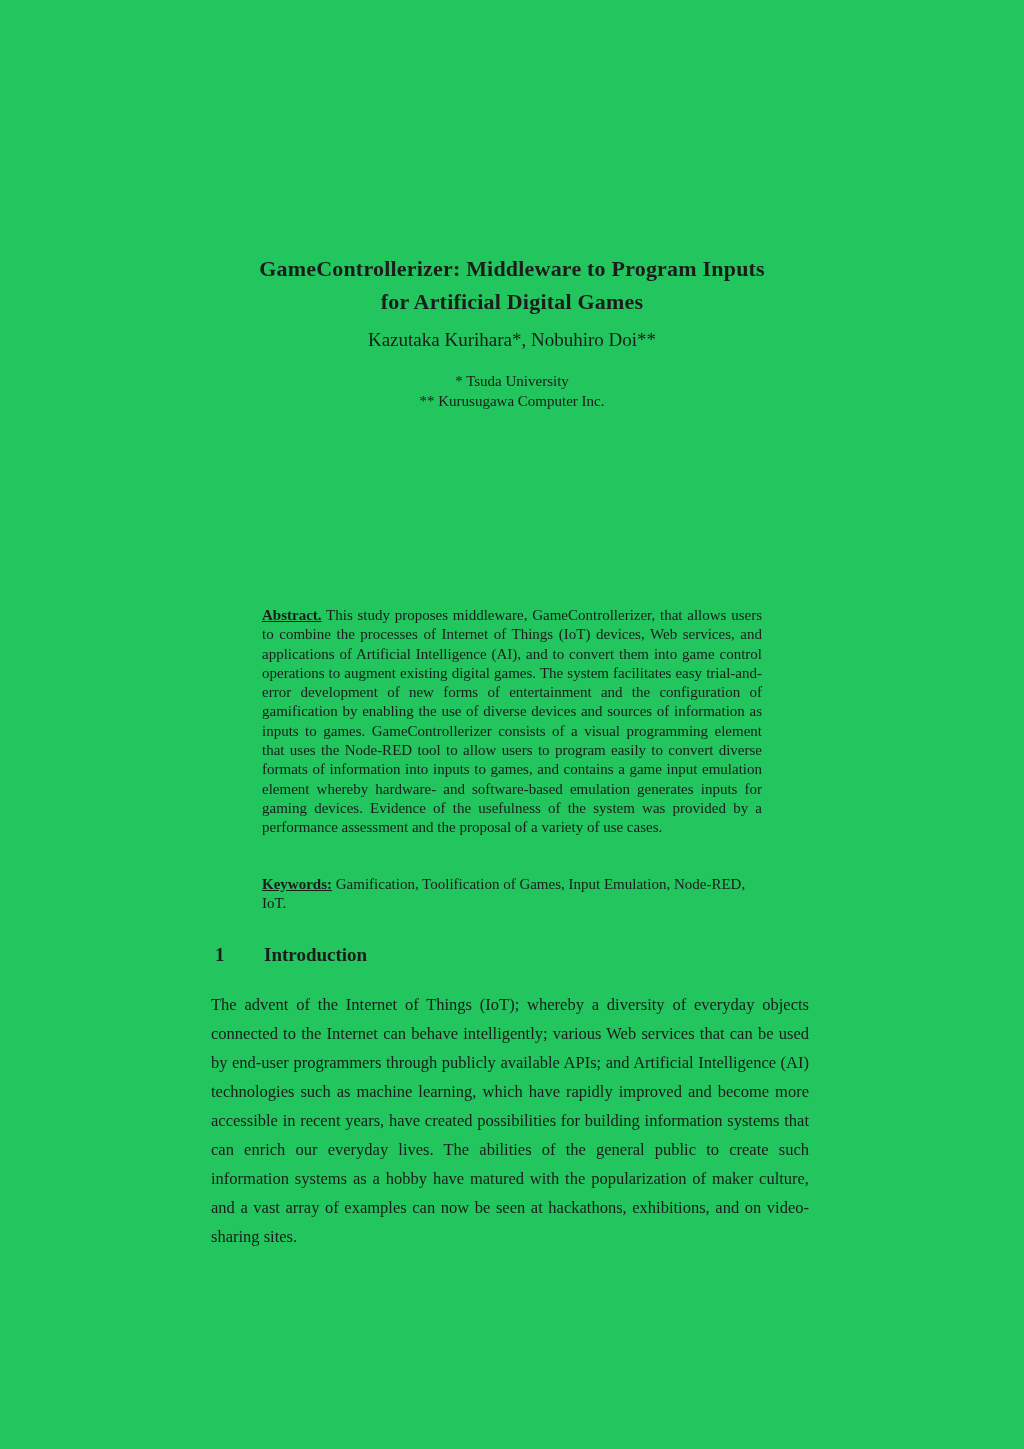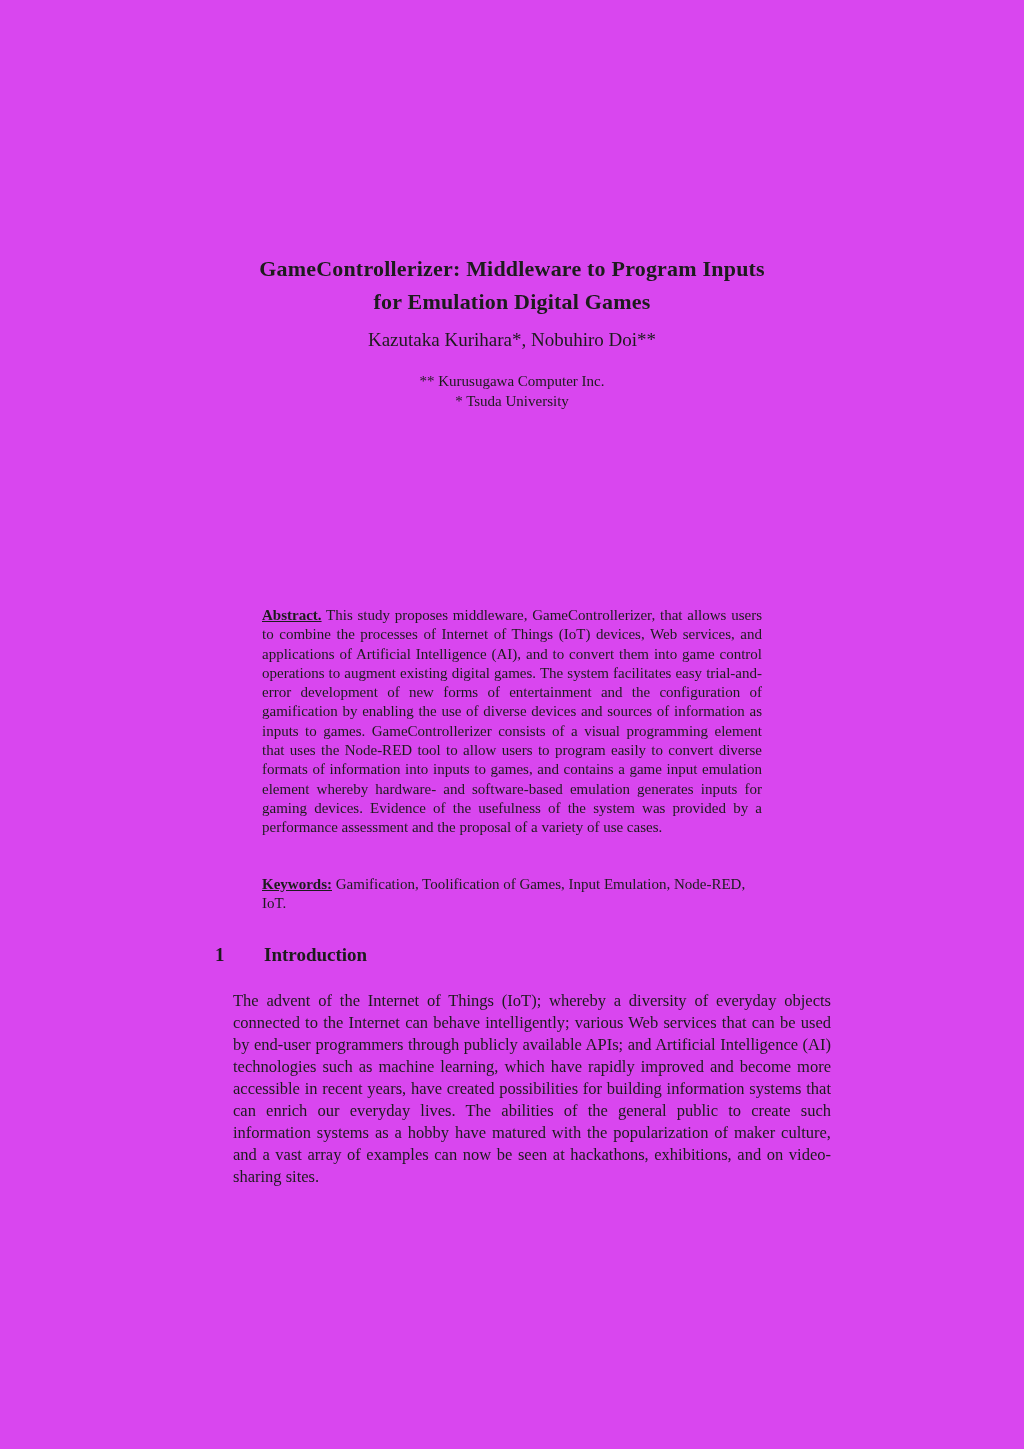--- a/index.html
+++ b/index.html
@@ -4,21 +4,21 @@
 <style>
   html, body {
     margin: 0;
     padding: 0;
     background: #ffffff;
   }
   .page {
     position: relative;
     width: 1024px;
     height: 1449px;
-    background: #d946ef;
+    background: #22c55e;
     font-family: "Liberation Serif", "DejaVu Serif", serif;
     color: #1c1c1c;
     overflow: hidden;
   }
   .title {
     position: absolute;
     top: 252px;
     left: 0;
     right: 0;
     margin: 0;
@@ -72,43 +72,43 @@
     font-size: 19px;
     font-weight: bold;
   }
   .sec-num {
     display: inline-block;
     width: 49px;
   }
   .body-para {
     position: absolute;
     top: 990px;
-    left: 233px;
+    left: 211px;
     width: 598px;
     margin: 0;
     font-size: 16.5px;
-    line-height: 22px;
+    line-height: 29px;
     text-align: justify;
   }
 </style>
 </head>
 <body>
 
 <div class="page">
 
   <h1 class="title">
     <span>GameControllerizer: Middleware to Program Inputs</span><br>
-    <span>for Emulation Digital Games</span>
+    <span>for Artificial Digital Games</span>
   </h1>
 
   <div class="authors">Kazutaka Kurihara*, Nobuhiro Doi**</div>
 
   <div class="affiliations">
+    <div>* Tsuda University</div>
     <div>** Kurusugawa Computer Inc.</div>
-    <div>* Tsuda University</div>
   </div>
 
   <div class="abstract">
     <span class="bold">Abstract.</span>
     <span>This study proposes middleware, GameControllerizer, that allows users to combine the processes of Internet of Things (IoT) devices, Web services, and applications of Artificial Intelligence (AI), and to convert them into game control operations to augment existing digital games. The system facilitates easy trial-and-error development of new forms of entertainment and the configuration of gamification by enabling the use of diverse devices and sources of information as inputs to games. GameControllerizer consists of a visual programming element that uses the Node-RED tool to allow users to program easily to convert diverse formats of information into inputs to games, and contains a game input emulation element whereby hardware- and software-based emulation generates inputs for gaming devices. Evidence of the usefulness of the system was provided by a performance assessment and the proposal of a variety of use cases.</span>
   </div>
 
   <div class="keywords">
     <span class="bold">Keywords:</span>
     <span>Gamification, Toolification of Games, Input Emulation, Node-RED, IoT.</span>

